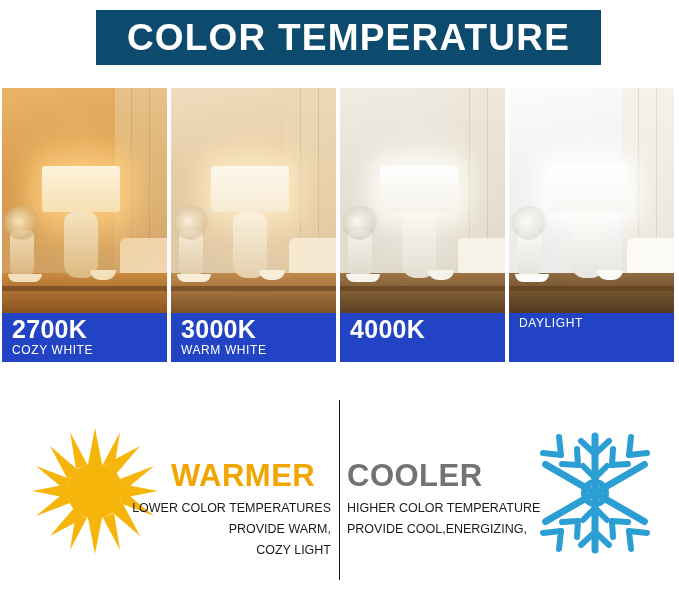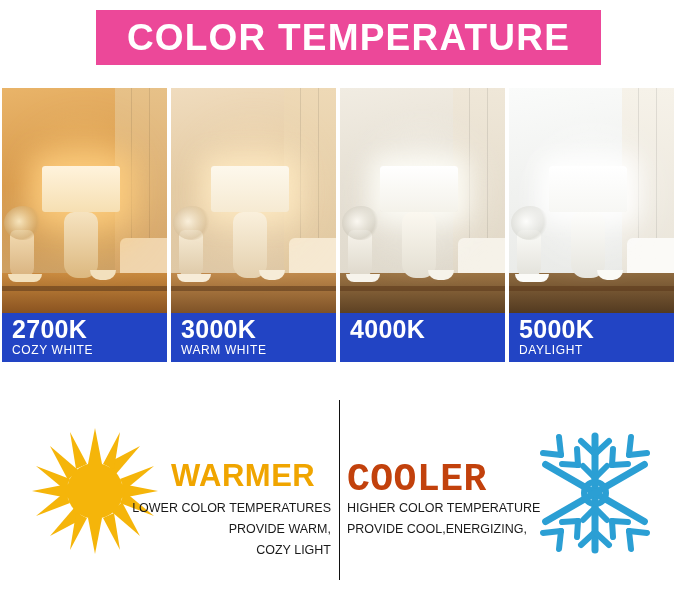--- a/index.html
+++ b/index.html
@@ -20,21 +20,21 @@
     background: #ffffff;
   }
 
   
   .title-bar {
     position: absolute;
     left: 96px;
     top: 10px;
     width: 505px;
     height: 55px;
-    background: #ec4899;
+    background: #0c4a6e;
     display: flex;
     align-items: center;
     justify-content: center;
     box-sizing: border-box;
   }
   .title-bar .title-text {
     color: #ffffff;
     font-size: 37px;
     font-weight: bold;
     letter-spacing: 1.2px;
@@ -212,26 +212,25 @@
     width: 313px;
     text-align: right;
     font-size: 12.5px;
     line-height: 21px;
     color: #1a1a1a;
   }
   .cool-heading {
     position: absolute;
     left: 2px;
     top: 46px;
-    font-size: 38px;
+    font-size: 31px;
     font-weight: bold;
-    color: #c2410c;
+    color: #737373;
     letter-spacing: 0.5px;
     white-space: nowrap;
-    font-family: Liberation Mono, monospace;
   }
   .cool-text {
     position: absolute;
     left: 2px;
     top: 86px;
     width: 250px;
     text-align: left;
     font-size: 12.5px;
     line-height: 21px;
     color: #1a1a1a;
@@ -333,21 +332,20 @@
         <div class="table-edge"></div>
         <div class="lamp-glow" style="background:radial-gradient(circle,rgba(255,255,255,0.8) 0%,rgba(255,255,255,0.2) 60%,rgba(255,255,255,0) 75%);"></div>
         <div class="vase" style="background:linear-gradient(180deg,#fbfbf8,#e2e1da);"></div>
         <div class="flowers" style="background:radial-gradient(circle at 40% 45%,#fdfdfb 0%,rgba(195,195,185,0.4) 60%,rgba(195,195,185,0) 72%);"></div>
         <div class="shade" style="background:linear-gradient(180deg,#ffffff,#f7f7f4);box-shadow:0 0 22px 10px rgba(255,255,255,0.85);"></div>
         <div class="lamp-base" style="background:linear-gradient(180deg,#fdfdfb,#e6e5de);"></div>
         <div class="plate" style="background:#fbfbf8;"></div>
         <div class="bowl" style="background:#fafaf6;"></div>
       </div>
       <div class="label-block">
-        <div class="kelvin">5000K</div>
         <div class="tone">DAYLIGHT</div>
       </div>
     </div>
 
   </div>
 
   <div class="bottom">
     <div class="divider"></div>
 
     <div class="warm-side">

